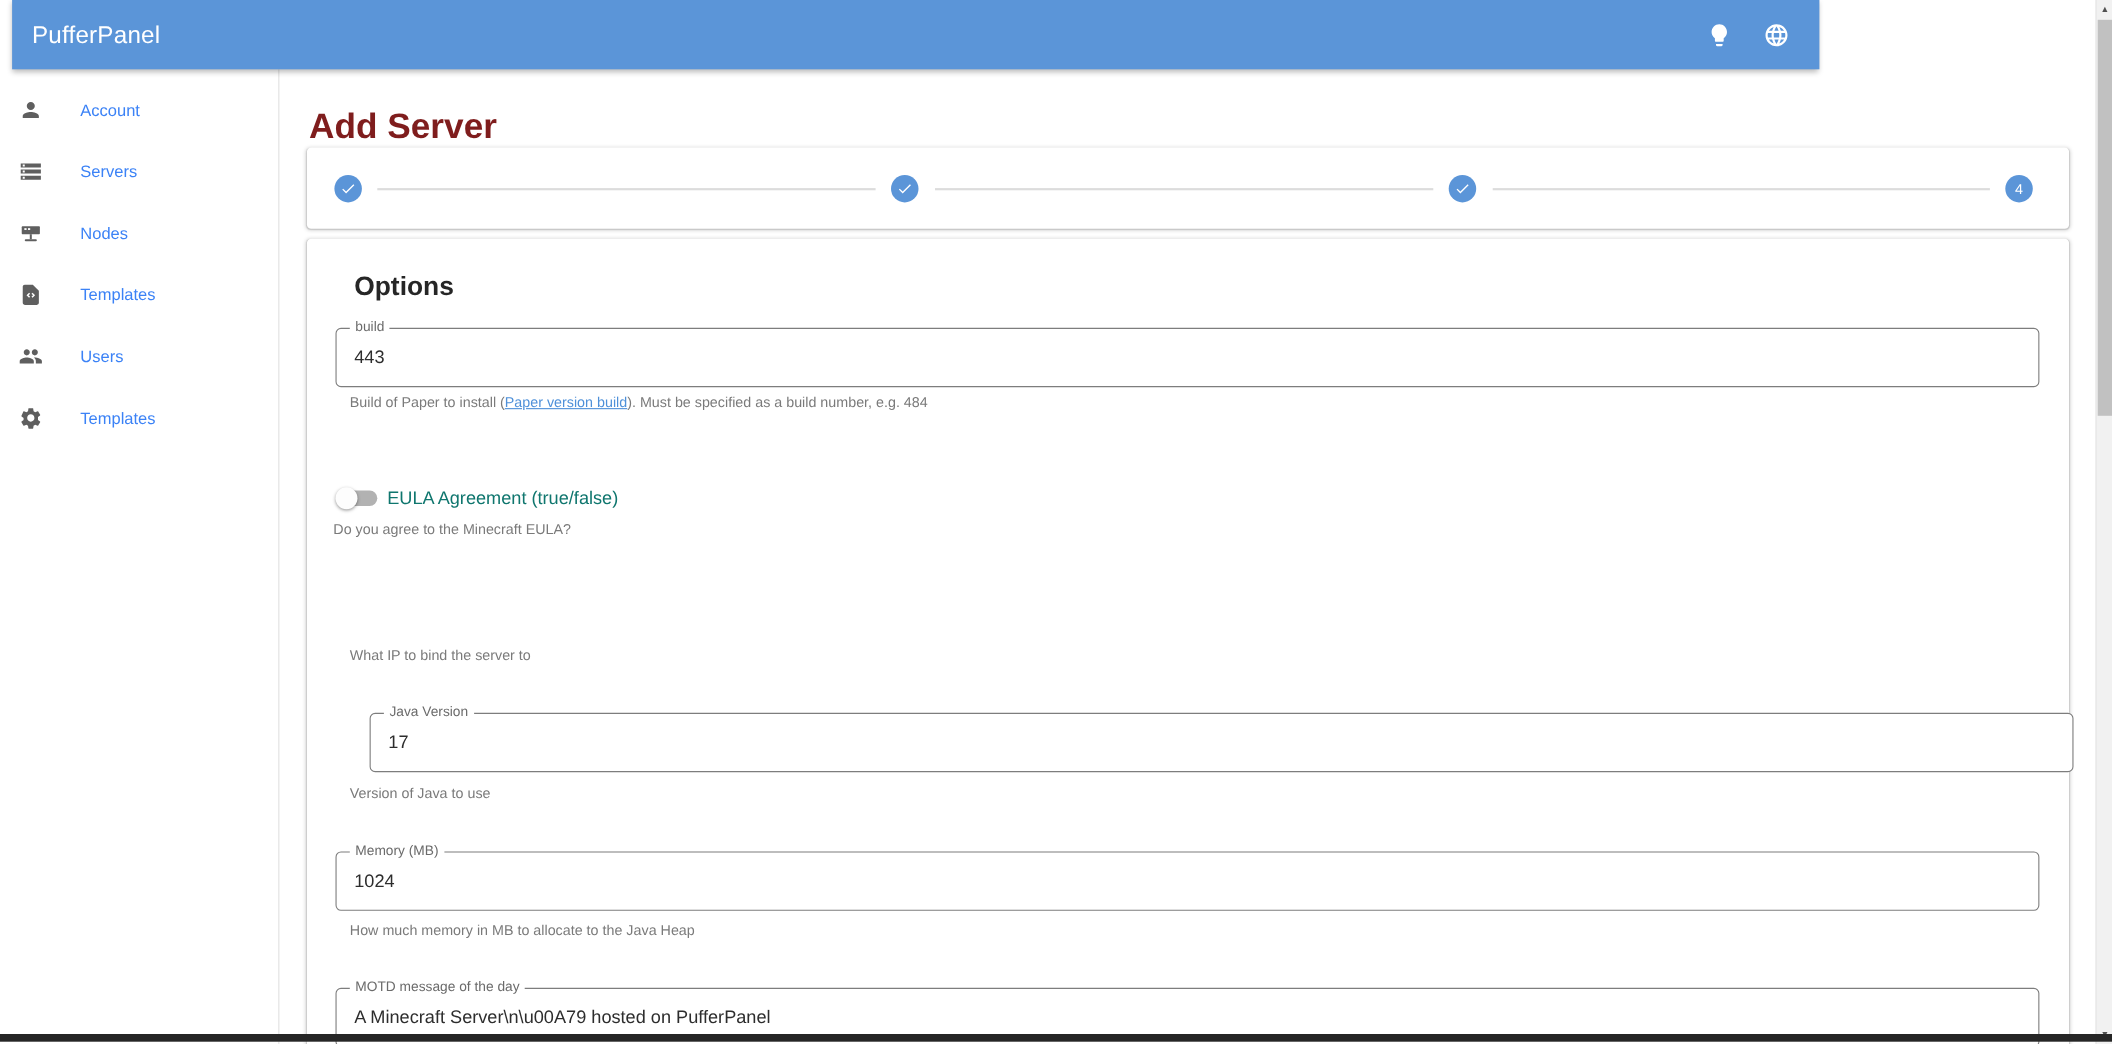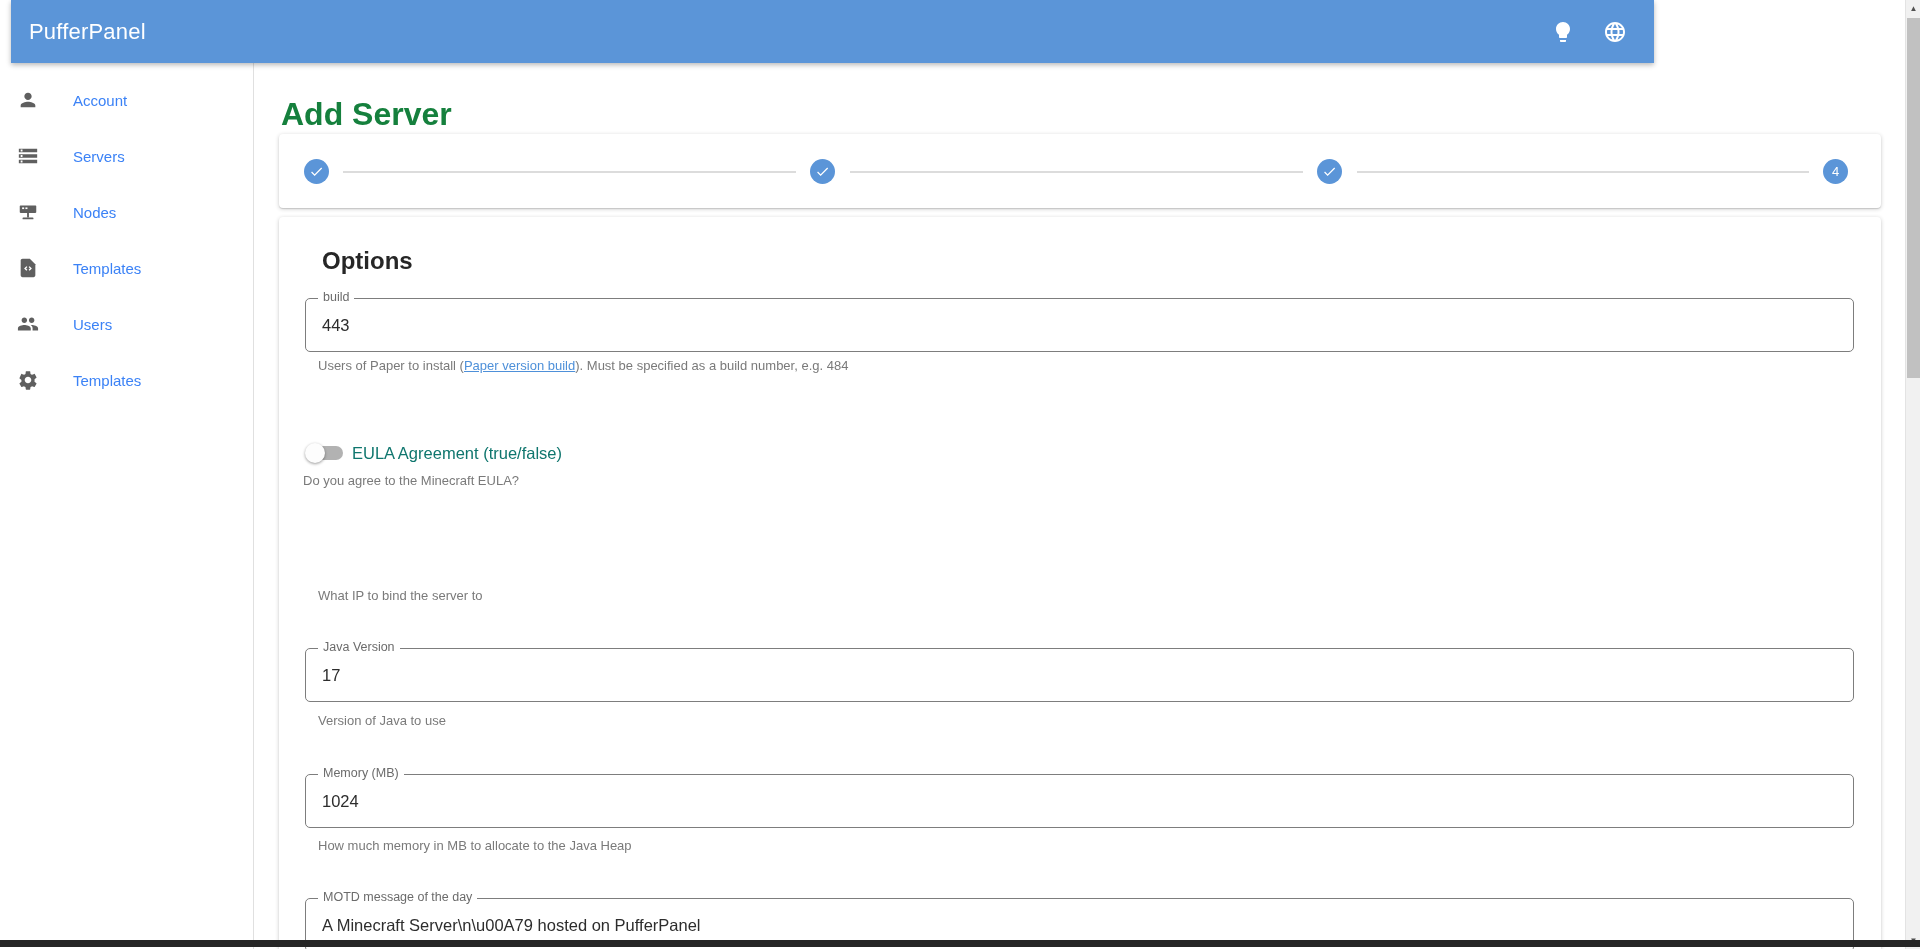--- a/index.html
+++ b/index.html
@@ -18,21 +18,21 @@
   .sidebar { position:absolute; left:0; top:63px; width:254px; height:886px; background:#fff;
              border-right:1px solid #e0e0e0; z-index:10; }
   .nav-list { padding-top:9px; }
   .nav-item { position:relative; height:56px; display:flex; align-items:center; cursor:pointer; }
   .nav-icon { width:22px; height:22px; margin-left:17px; display:flex; align-items:center; justify-content:center; }
   .nav-icon svg { width:22px; height:22px; }
   .nav-label { margin-left:34px; font-size:15px; color:#3b82f6; }
   .nav-bottom { position:absolute; left:0; width:100%; }
 
   
-  .page-title { position:absolute; left:281px; top:96px; font-size:32px; font-weight:bold; color:#15803d; z-index:5; }
+  .page-title { position:absolute; left:281px; top:96px; font-size:32px; font-weight:bold; color:#7f1d1d; z-index:5; }
   .card { position:absolute; left:279px; width:1602px; background:#fff; border-radius:4px;
           box-shadow:0 1px 4px rgba(0,0,0,.20), 0 1px 1px rgba(0,0,0,.12); }
   .stepper-card { top:134px; height:74px; }
   .form-card { top:217px; height:735px; }
 
   
   .step-dot { position:absolute; top:25px; width:25px; height:25px; border-radius:50%; background:#5b95d8;
               display:flex; align-items:center; justify-content:center; cursor:pointer; }
   .step-dot svg { width:15px; height:15px; }
   .step-num { color:#fff; font-size:13px; }
@@ -42,21 +42,21 @@
   .section-title { position:absolute; left:43px; top:30px; font-size:24px; font-weight:600; color:#262626;text-align:center; }
   .fgroup { position:absolute; left:26px; width:1549px; height:54px; border:1px solid #7d7d7d; border-radius:5px; background:#fff; }
   .flabel { position:absolute; top:-9px; left:12px; background:#fff; padding:0 5px; font-size:12.5px; color:#6b6b6b; white-space:nowrap; }
   .fgroup input { position:absolute; left:0; top:0; width:100%; height:100%; border:none; outline:none; background:transparent;
                   padding:0 16px; font-size:16.5px; color:#2d2d2d; font-family:"Liberation Sans", sans-serif; }
   .helper { position:absolute; font-size:13px; color:#7a7a7a; white-space:nowrap; }
   .helper a { color:#4e90d9; text-decoration:underline; cursor:pointer; }
 
   .g-build  { top:81px; }  .h-build  { left:39px; top:141px; }
   .g-ip     { top:308px; } .h-ip     { left:39px; top:371px; }
-  .g-java   { top:431px; } .h-java   { left:39px; top:496px; }
+  .g-java   { top:431px;margin-left:31px; } .h-java   { left:39px; top:496px; }
   .g-mem    { top:557px; } .h-mem    { left:39px; top:621px; }
   .g-motd   { top:681px; }
 
   
   .switch { position:absolute; left:26px; top:226px; width:40px; height:20px; cursor:pointer; }
   .switch-track { position:absolute; left:3px; top:3px; width:35px; height:14px; border-radius:7px; background:#b2b2b2; }
   .switch-thumb { position:absolute; left:0; top:0; width:20px; height:20px; border-radius:50%; background:#fdfdfd;
                   box-shadow:0 1px 3px rgba(0,0,0,.4); }
   .switch-label { position:absolute; left:73px; top:227px; font-size:16.5px; color:#0f766e; cursor:pointer; }
   .h-eula { left:24px; top:256px; }
@@ -179,21 +179,21 @@
   </section>
 
   <section class="card form-card">
     <h2 class="section-title">Options</h2>
 
     <div class="fgroup g-build">
       <span class="flabel">build</span>
       <input type="text" value="443" style="">
     </div>
     <div class="helper h-build">
-      <span>Users of Paper to install (</span><a>Paper version build</a><span>). Must be specified as a build number, e.g. 484</span>
+      <span>Build of Paper to install (</span><a>Paper version build</a><span>). Must be specified as a build number, e.g. 484</span>
     </div>
 
     <div class="switch">
       <span class="switch-track"></span>
       <span class="switch-thumb"></span>
     </div>
     <span class="switch-label">EULA Agreement (true/false)</span>
     <div class="helper h-eula">Do you agree to the Minecraft EULA?</div>
 
     <div class="helper h-ip">What IP to bind the server to</div>

